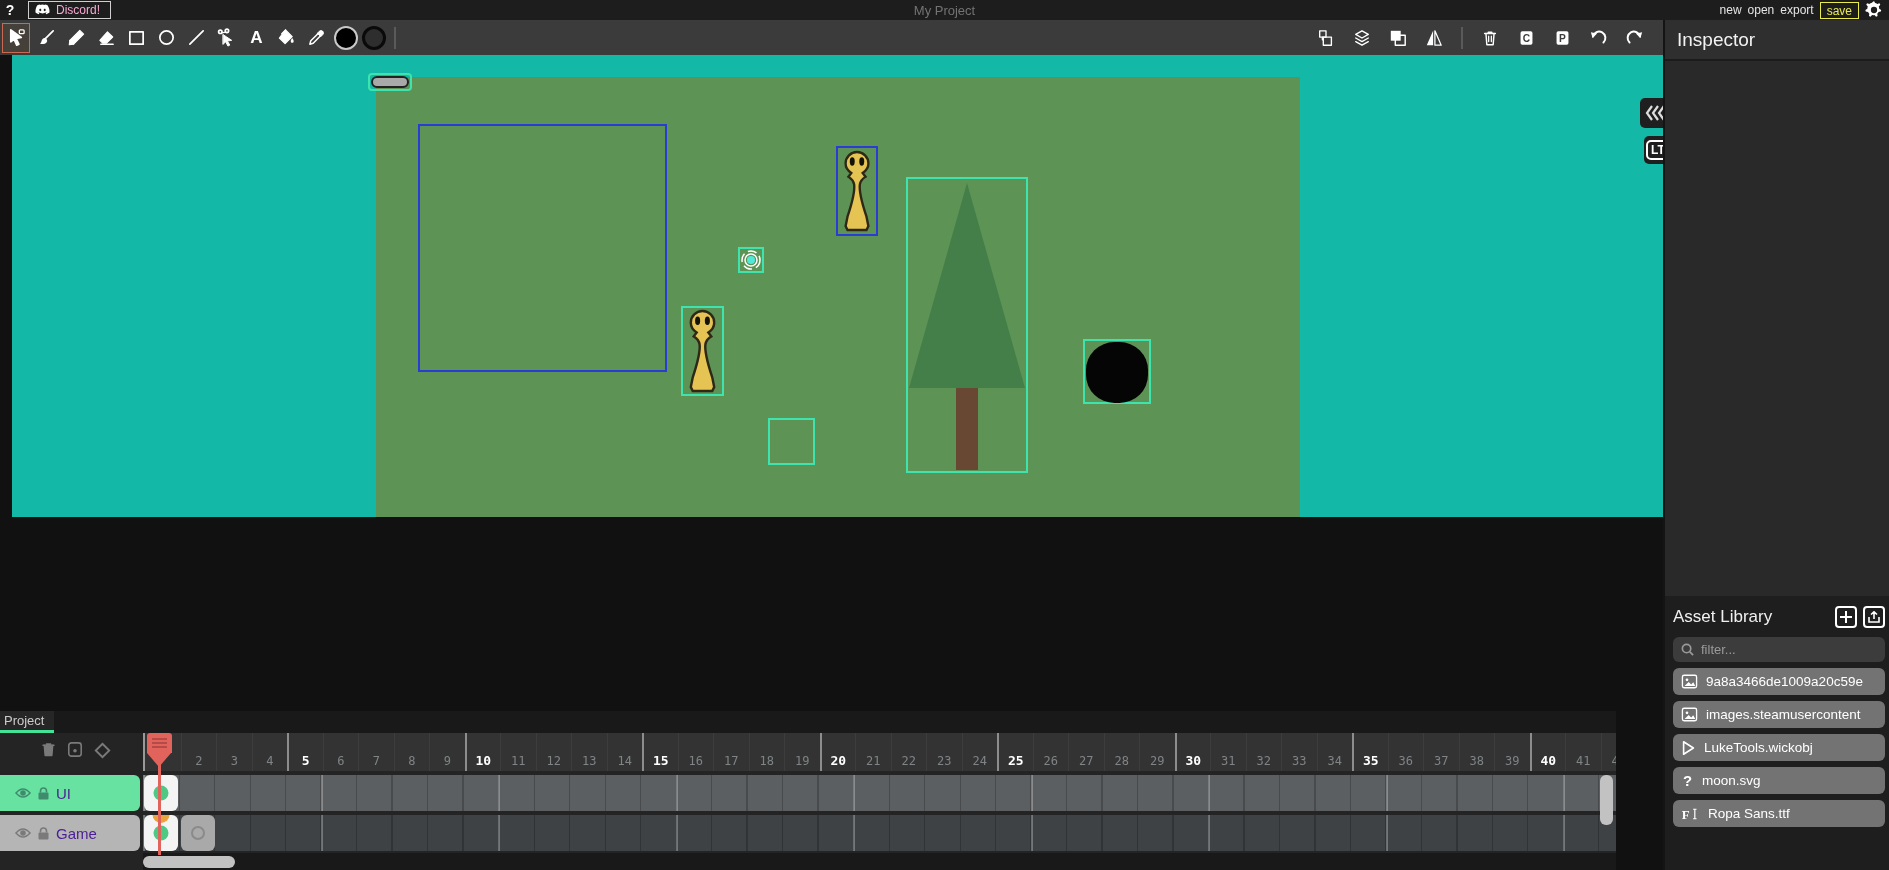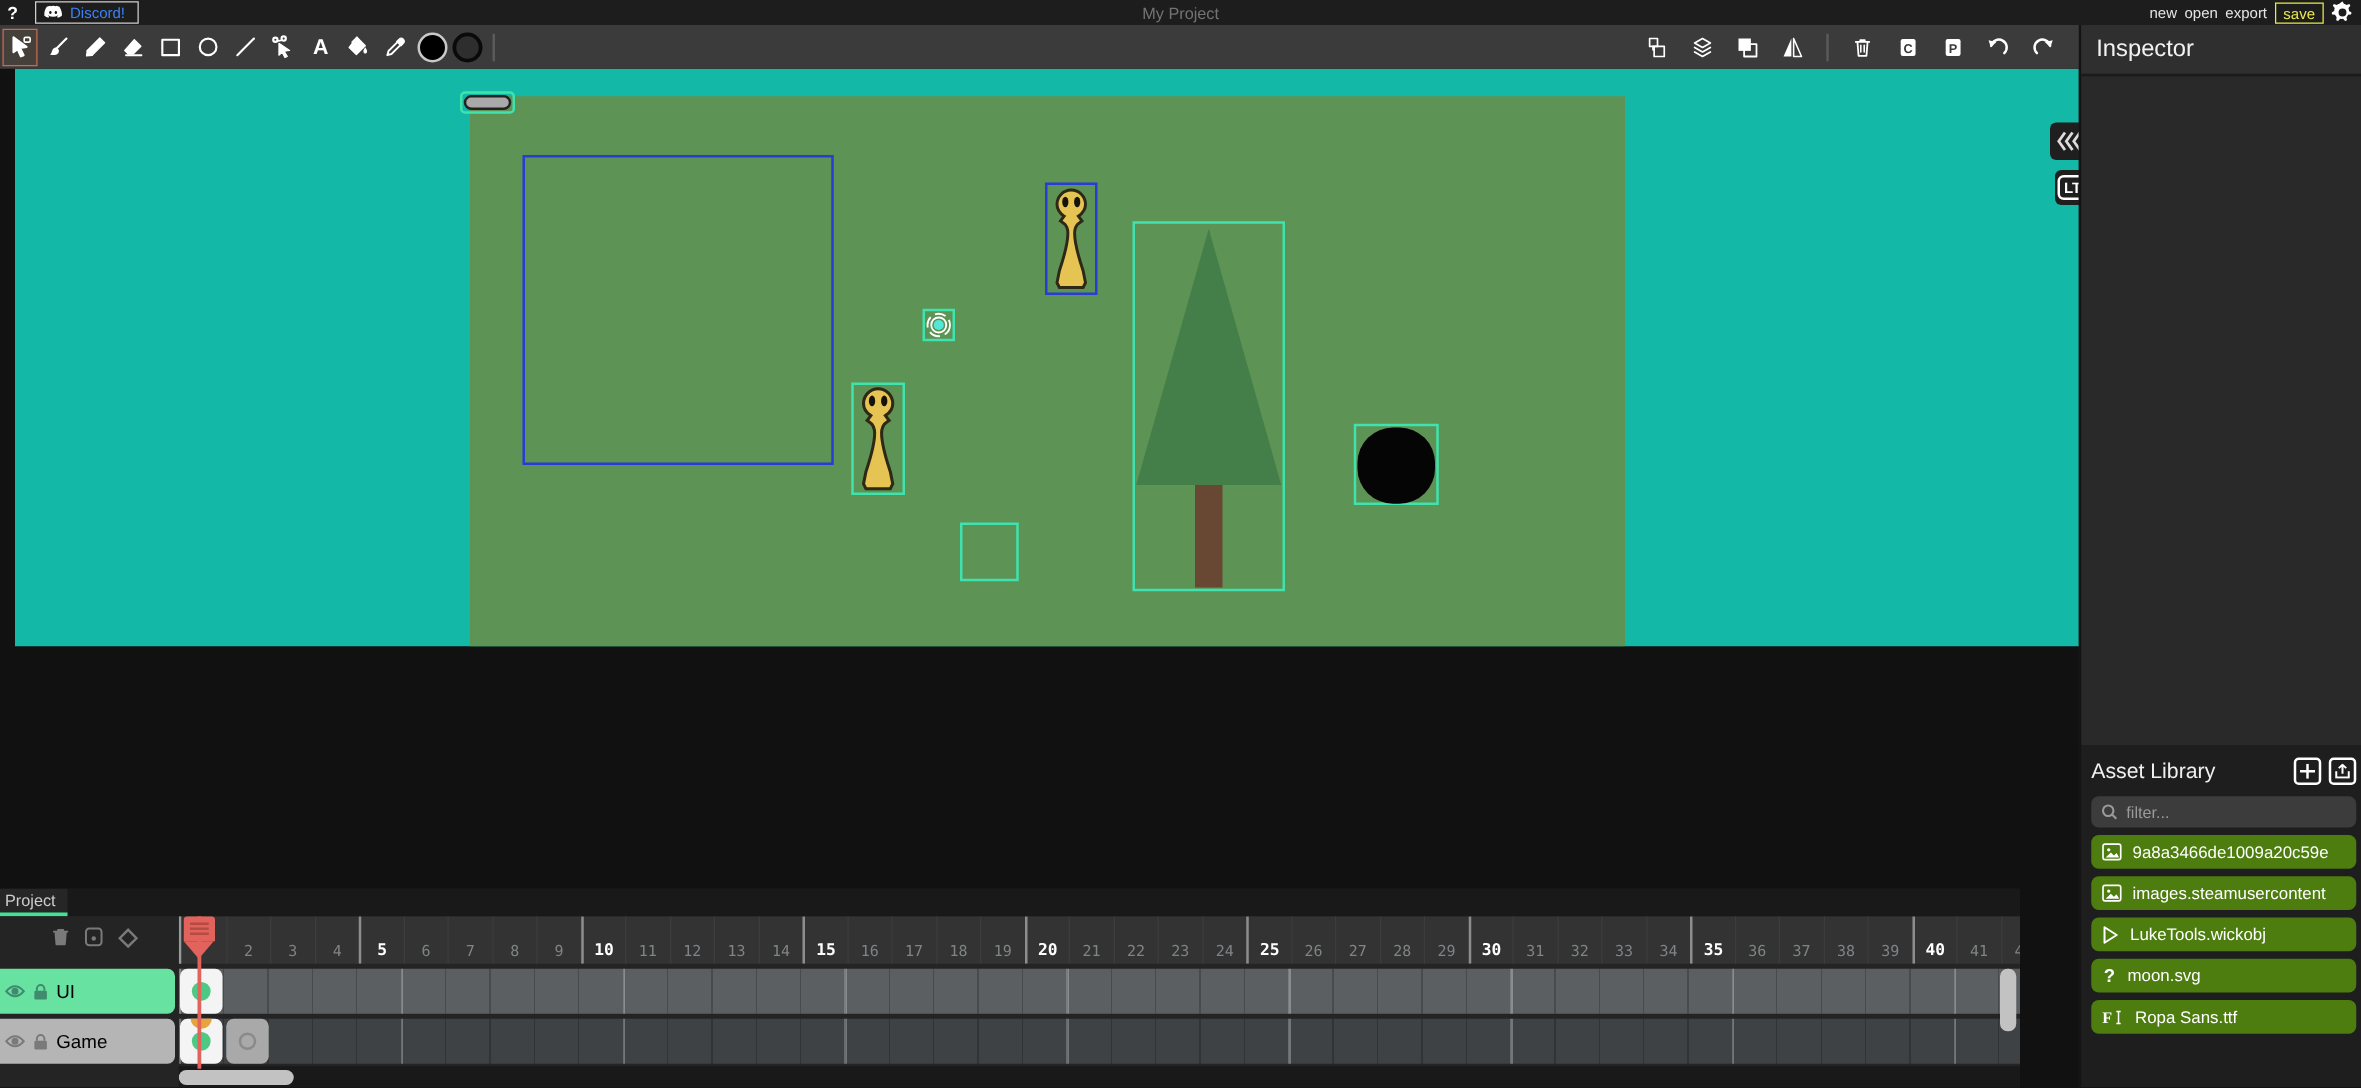--- a/index.html
+++ b/index.html
@@ -3,21 +3,21 @@
 <meta charset="utf-8">
 <style>
   * { margin:0; padding:0; box-sizing:border-box; }
   html,body { width:1889px; height:870px; overflow:hidden; background:#111; font-family:"Liberation Sans",sans-serif; }
   body { position:relative; color:#e8e8e8; }
   svg { display:block; }
 
   
   .header { position:absolute; left:0; top:0; width:1889px; height:20px; background:#1d1d1d; display:flex; align-items:center; z-index:30; }
   .help-btn { width:20px; text-align:center; font-weight:bold; font-size:14px; color:#fff; cursor:pointer; }
-  .discord-btn { margin-left:8px; height:18px; display:flex; align-items:center; gap:6px; border:1px solid #cfcfcf; padding:0 10px 0 6px; color:#3b82f6; font-size:12px; cursor:pointer;text-align:right; }
+  .discord-btn { margin-left:8px; height:18px; display:flex; align-items:center; gap:6px; border:1px solid #cfcfcf; padding:0 10px 0 6px; color:#f9a8d4; font-size:12px; cursor:pointer;text-align:right; }
   .header-title { position:absolute; left:0; right:0; text-align:center; font-size:13px; color:#737373; pointer-events:none; }
   .header-right { margin-left:auto; display:flex; align-items:center; gap:6px; padding-right:6px; z-index:2; }
   .menu-link { font-size:12px; color:#e4e4e4; cursor:pointer; }
   .save-btn { font-size:12px; color:#eaea4d; border:1px solid #eaea4d; padding:0 6px; height:17px; line-height:16px; cursor:pointer; background:#1d1d1d; }
 
   
   .toolbar { position:absolute; left:0; top:20px; width:1663px; height:35px; background:#3b3b3b; display:flex; align-items:center; z-index:20; }
   .tool { width:28px; height:30px; display:flex; align-items:center; justify-content:center; color:#fff; cursor:pointer; border:1px solid transparent; }
   .tool.selected { border-color:#c96a52; background:#45403a; }
   .swatch { width:24px; height:24px; border-radius:50%; margin-left:4px; cursor:pointer; }
@@ -51,39 +51,39 @@
   .inspector-title { font-size:19px; color:#f2f2f2; }
 
   
   .asset-panel { position:absolute; left:1663px; top:596px; width:226px; height:274px; background:#1e1e1e; border-left:2px solid #141414; padding:6px 4px 0 8px; }
   .asset-head { display:flex; align-items:center; height:30px; }
   .asset-title { font-size:17px; color:#f0f0f0; flex:1; }
   .asset-hbtn { width:22px; height:22px; border:2px solid #fff; border-radius:4px; color:#fff; display:flex; align-items:center; justify-content:center; margin-left:6px; cursor:pointer; background:#1e1e1e; }
   .filter-box { margin-top:5px; height:25px; background:#3c3c3c; border-radius:6px; display:flex; align-items:center; padding:0 8px; gap:7px; }
   .filter-box input { background:transparent; border:none; outline:none; color:#bbb; font-size:13px; width:150px; font-family:"Liberation Sans",sans-serif; }
   .filter-box input::placeholder { color:#9a9a9a; }
-  .asset-item { margin-top:6px; height:27px; background:#4d7c0f; border-radius:6px; display:flex; align-items:center; padding:0 8px; gap:8px; color:#fff; font-size:13.5px; white-space:nowrap; overflow:hidden; cursor:pointer; }
+  .asset-item { margin-top:6px; height:27px; background:#737373; border-radius:6px; display:flex; align-items:center; padding:0 8px; gap:8px; color:#fff; font-size:13.5px; white-space:nowrap; overflow:hidden; cursor:pointer; }
   .asset-item .aicon { flex:0 0 auto; display:flex; color:#fff; }
 
   
   .timeline { position:absolute; left:0; top:711px; width:1616px; height:159px; background:#242424; }
   .tl-tabs { height:22px; background:#191919; display:flex; }
   .tl-tab { padding:2px 10px 0 4px; font-size:13px; color:#ccc; background:#262626; border-bottom:3px solid #42e396; cursor:pointer; }
   .tl-main { position:relative; height:137px; overflow:hidden; }
   .tl-leftcol { position:absolute; left:0; top:0; width:143px; height:100%; background:#242424; z-index:5; }
   .tl-icons { position:absolute; left:40px; top:8px; display:flex; gap:10px; color:#7a7a7a; }
   .tl-icon { cursor:pointer; }
   .num-strip { position:absolute; left:143px; right:0; top:0; height:38px; background:#333; border-left:2px solid #999; display:flex; overflow:hidden; }
   .num-cell { flex:0 0 35.5px; display:flex; align-items:flex-end; justify-content:center; font-family:"DejaVu Sans Mono",monospace; font-size:12px; color:#7f8486; padding-bottom:3px; border-left:1px solid #3d3d3d; }
   .num-cell.bold { color:#fff; font-weight:bold; font-size:13px; border-left:2px solid #8d8d8d; }
   .tl-row { position:absolute; left:143px; right:0; height:36px; overflow:hidden;
     background-image: repeating-linear-gradient(90deg, rgba(255,255,255,0.28) 0 2px, transparent 2px 177.5px), repeating-linear-gradient(90deg, rgba(0,0,0,0.22) 0 1px, transparent 1px 35.5px); }
   .tl-row.ui-row { top:42px; background-color:#5c5f61; }
   .tl-row.game-row { top:82px; background-color:#3e4245; }
-  .layer-label { position:absolute; left:0; width:140px; height:36px; border-radius:0 6px 6px 0; display:flex; align-items:center; gap:6px; padding-left:4px; color:#000000; font-size:15px; cursor:pointer; z-index:6; }
+  .layer-label { position:absolute; left:0; width:140px; height:36px; border-radius:0 6px 6px 0; display:flex; align-items:center; gap:6px; padding-left:15px; color:#4c1d95; font-size:15px; cursor:pointer; z-index:6; }
   .layer-label .licon { opacity:.45; display:flex; cursor:pointer; }
   .frame-cell { position:absolute; width:34px; height:36px; background:#f4f4f4; border-radius:6px; z-index:4; overflow:hidden; cursor:pointer; }
   .kf-dot { position:absolute; left:50%; top:50%; transform:translate(-50%,-50%); width:15px; height:15px; border-radius:50%; background:#4ec983; }
   .half-orange { position:absolute; left:50%; top:-9px; transform:translateX(-50%); width:17px; height:17px; border-radius:50%; background:#e8a33c; }
   .empty-cell { position:absolute; width:34px; height:36px; background:#a9a9a9; border-radius:6px; z-index:3; cursor:pointer; }
   .empty-ring { position:absolute; left:50%; top:50%; transform:translate(-50%,-50%); width:14px; height:14px; border-radius:50%; border:2px solid #8a8a8a; }
   .playhead-line { position:absolute; left:158px; top:0; width:3px; height:122px; background:#e2635c; z-index:7; }
   .playhead-head { position:absolute; left:147px; top:0; width:25px; z-index:8; cursor:pointer; }
   .ph-top { height:20px; background:#e2635c; border-radius:3px 3px 0 0; display:flex; flex-direction:column; justify-content:center; gap:2px; padding:0 5px; }
   .ph-top i { display:block; height:2px; background:#b44b45; }

